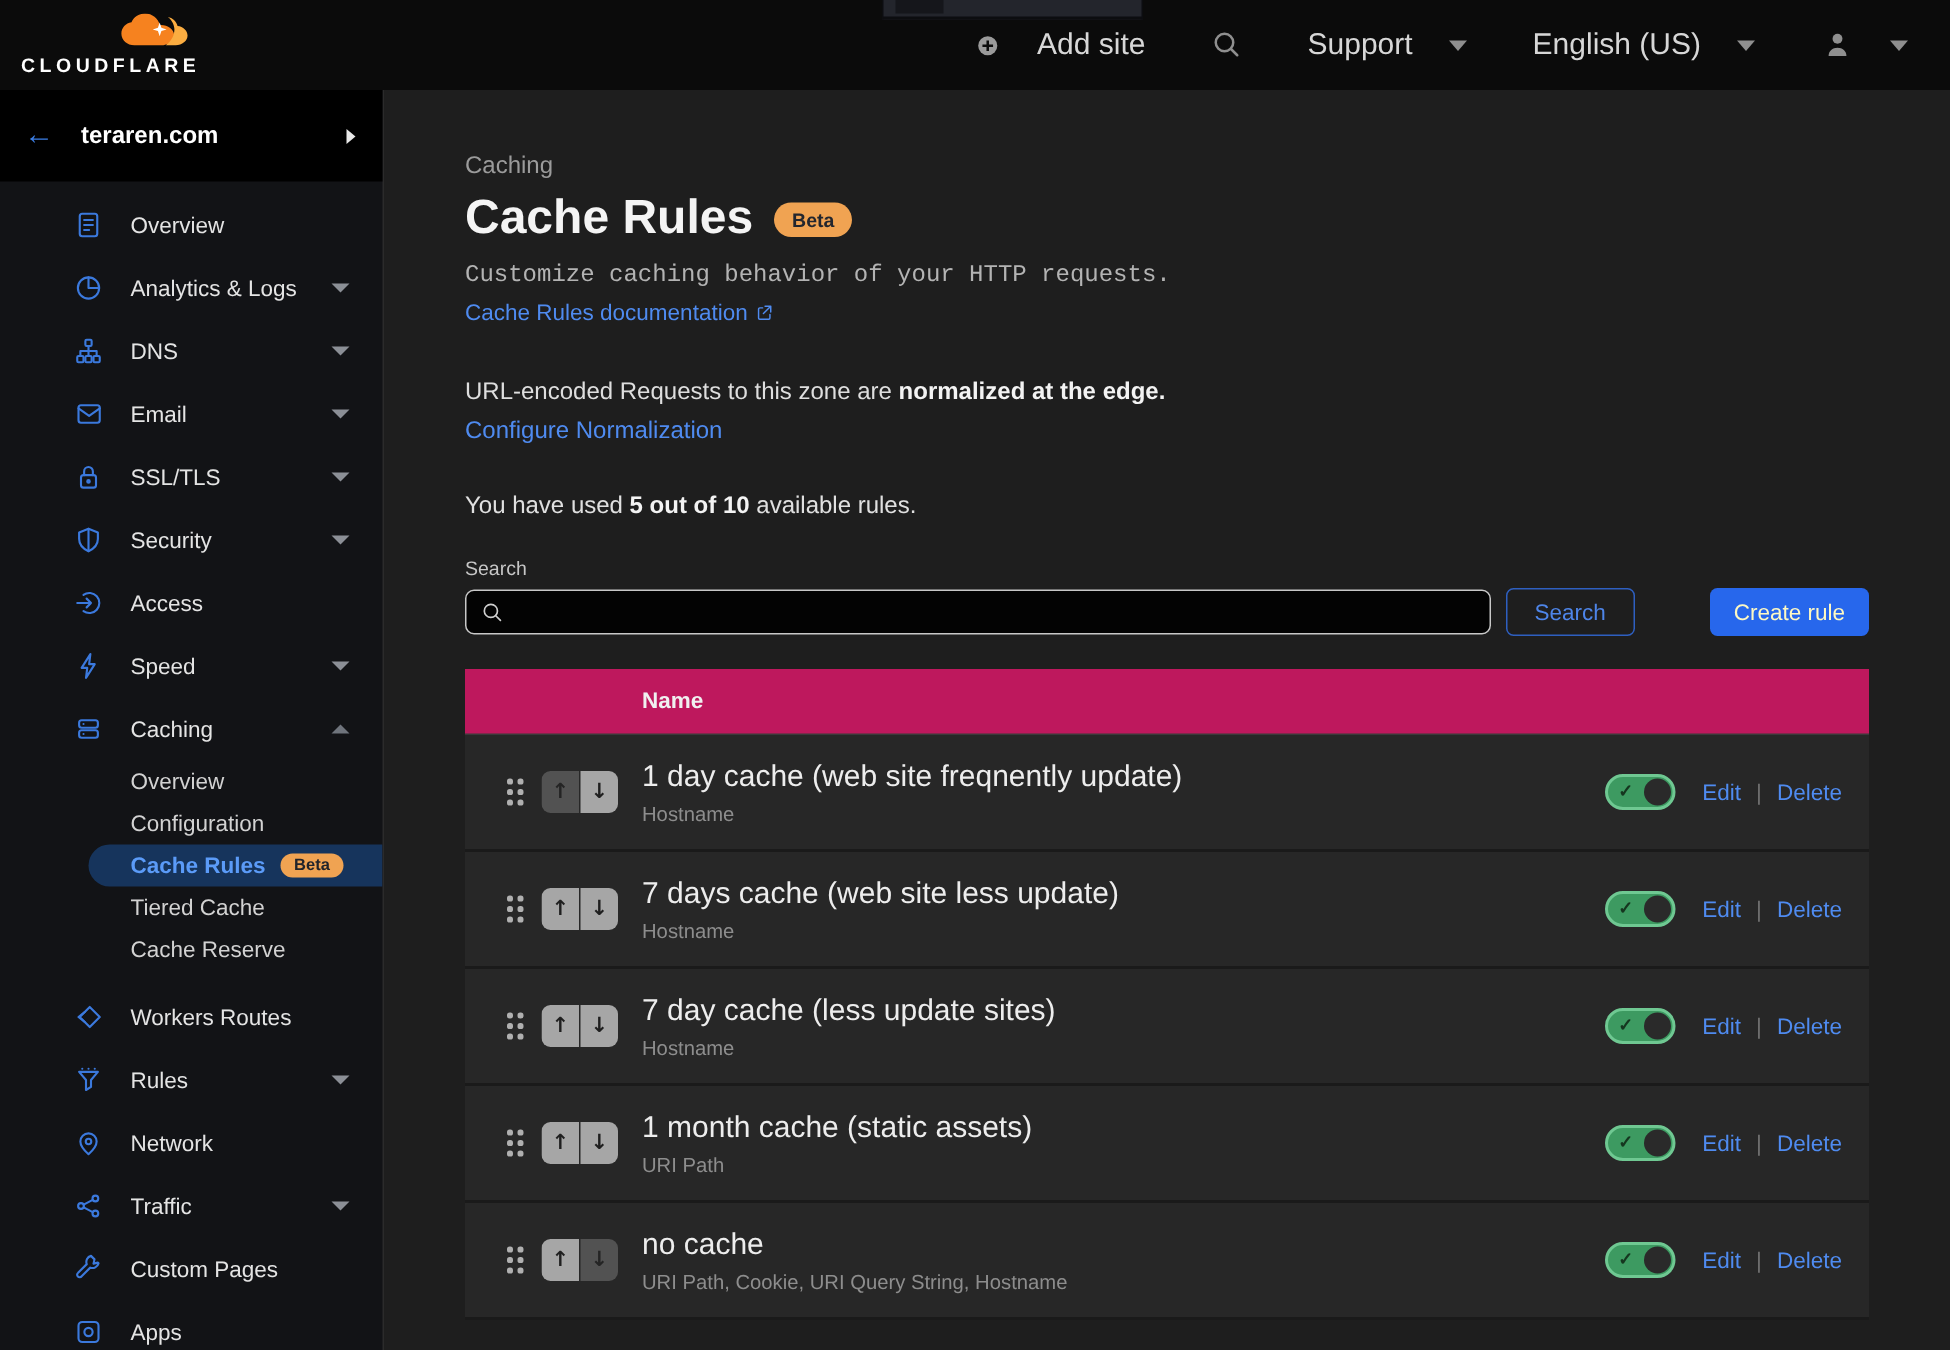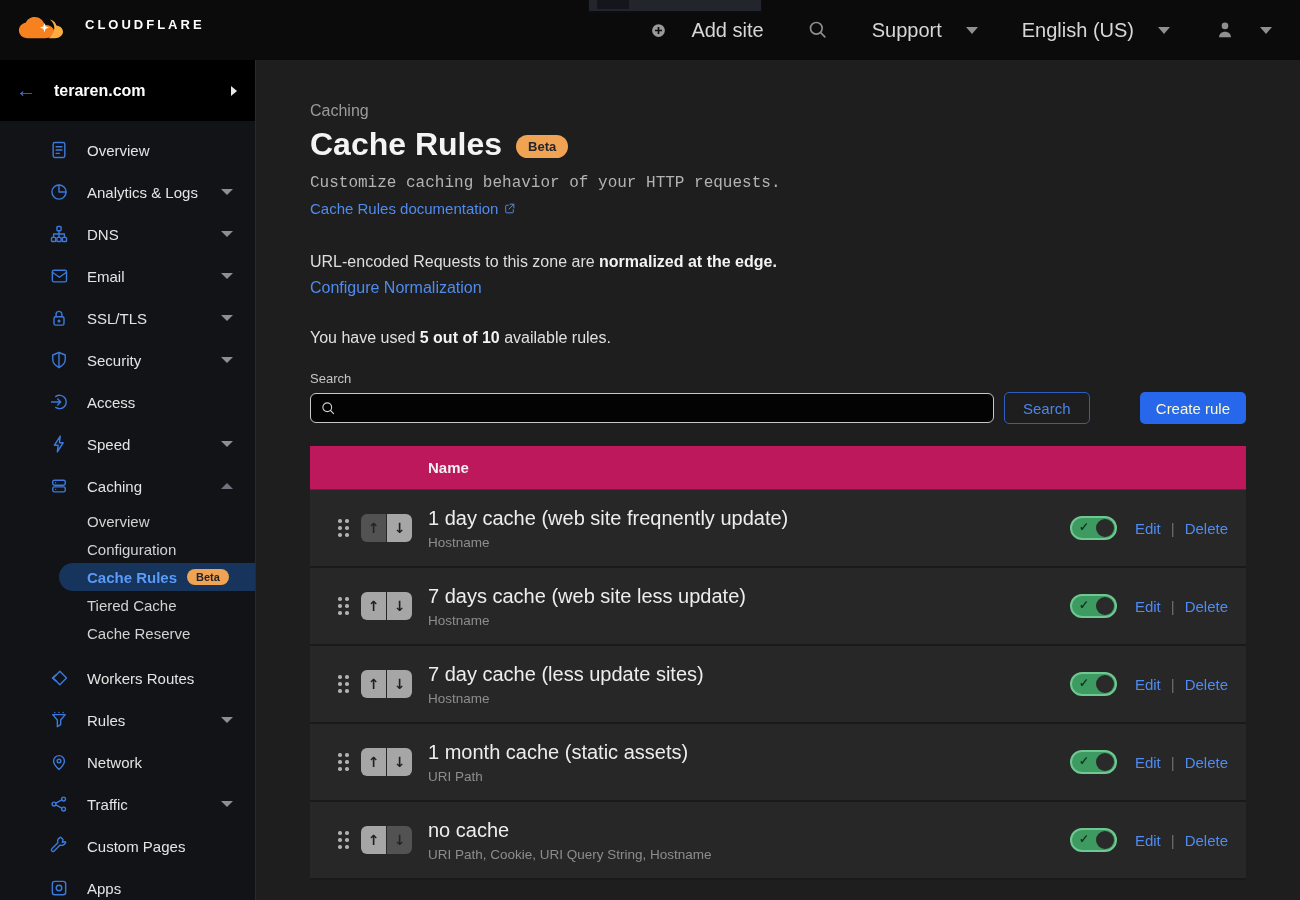--- a/index.html
+++ b/index.html
@@ -3,21 +3,21 @@
 <meta charset="utf-8">
 <style>
   * { margin:0; padding:0; box-sizing:border-box; }
   html,body { width:1300px; height:900px; background:#1e1e1e; font-family:"Liberation Sans", sans-serif; overflow:hidden; }
   .screen { width:1300px; height:900px; display:flex; flex-direction:column; position:relative; }
 
   
   .topbar { height:60px; background:#0b0b0b; display:flex; align-items:center; padding:0 28px 0 14px; flex:0 0 auto; position:relative; }
   .artifact { position:absolute; left:588px; top:0; width:174px; height:13px; background:#23252c; border-bottom:2px solid #0c0d10; border-left:1px solid #0c0d10; border-right:1px solid #0c0d10; }
   .artifact .inner { position:absolute; left:8px; top:0; width:32px; height:9px; background:#15161b; }
-  .logo { display:flex; flex-direction:row; align-items:flex-start; gap:13px; }
+  .logo { display:flex; flex-direction:column; align-items:flex-end; gap:1px; }
   .logo svg { display:block; }
   .logo-text { color:#fff; font-size:13px; font-weight:700; letter-spacing:3px; }
   .top-right { margin-left:auto; display:flex; align-items:center; gap:44px; }
   .top-item { display:flex; align-items:center; gap:24px; color:#d7d7d7; font-size:20px; cursor:pointer; }
   .caret { width:0; height:0; border-left:6px solid transparent; border-right:6px solid transparent; border-top:7px solid #8f8f8f; display:inline-block; }
 
   
   .body-row { flex:1; display:flex; min-height:0; }
 
   

